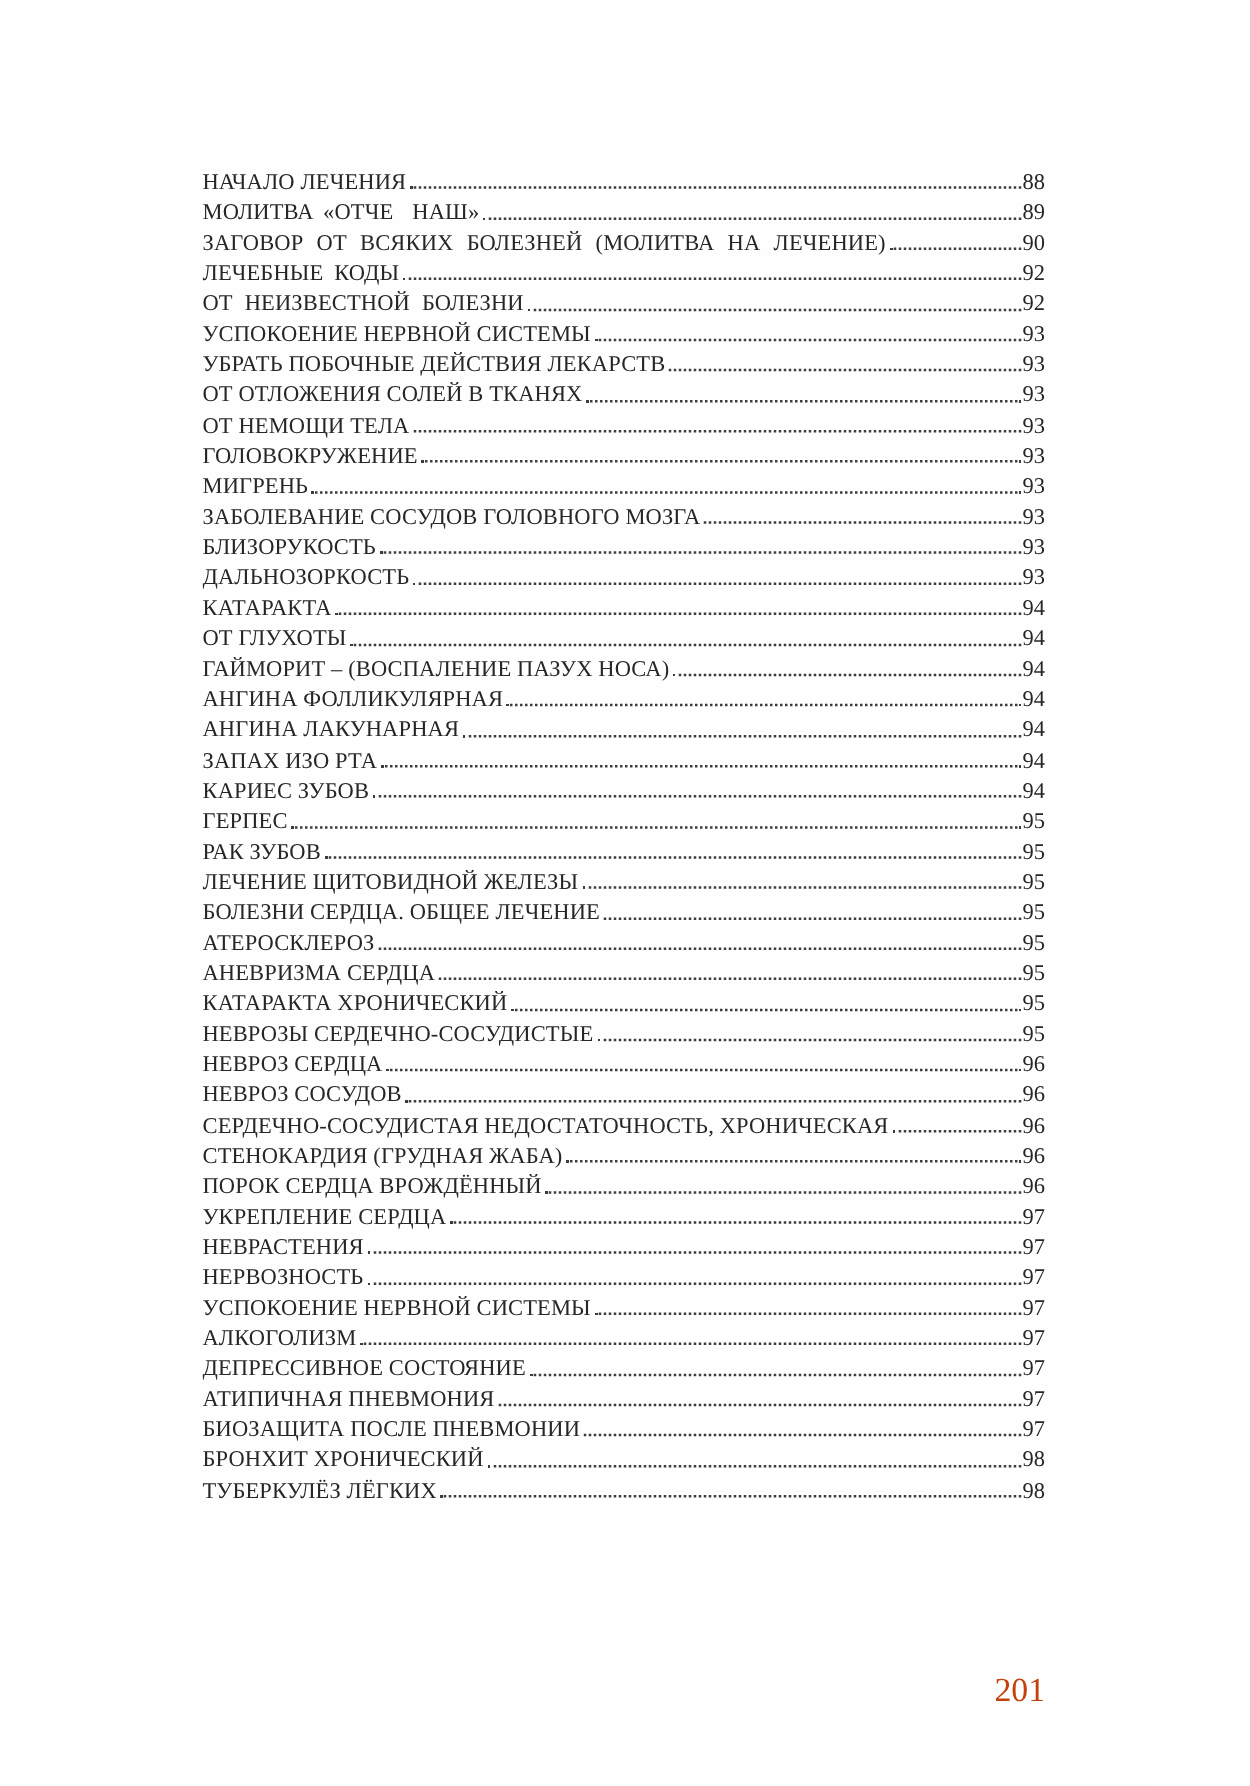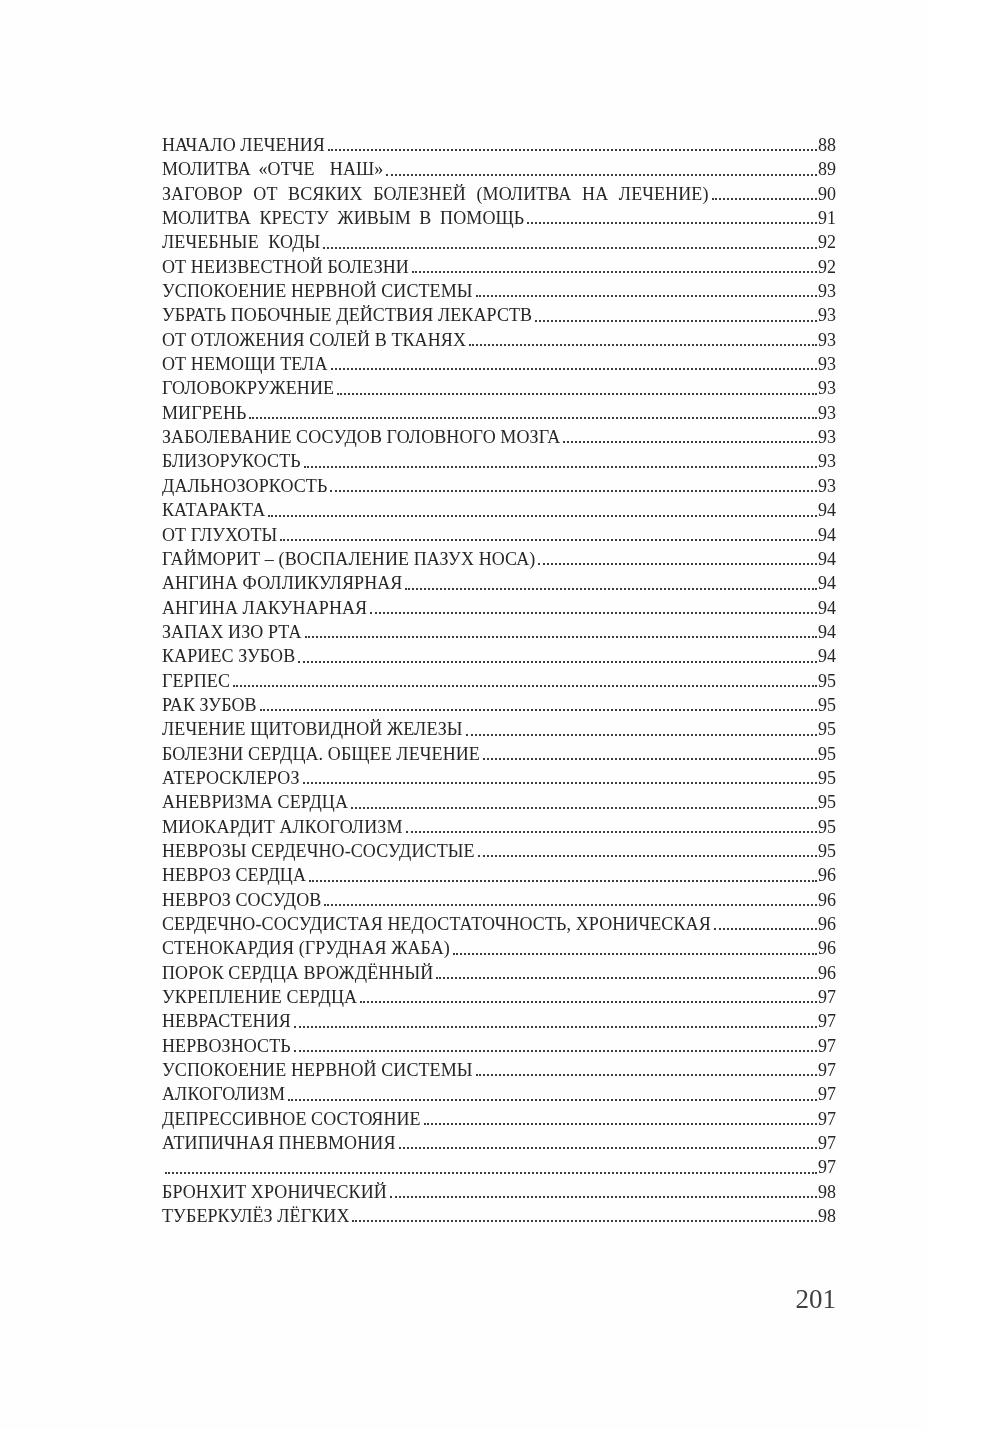--- a/index.html
+++ b/index.html
@@ -46,26 +46,26 @@
     text-align: left;
   }
   
   .row:nth-child(2) .title { word-spacing: 3px; }
   .row:nth-child(3) .title { word-spacing: 6px; font-family: Liberation Serif, serif; }
   .row:nth-child(4) .title { word-spacing: 4px; }
   .row:nth-child(5) .title { word-spacing: 5px; }
   .folio {
     position: absolute;
     left: 162px;
-    top: 1283px;
+    top: 1336px;
     width: 674px;
     text-align: right;
     font-size: 27px;
     line-height: 32px;
-    color: #404040;
+    color: #c2410c;
   }
 </style>
 </head>
 <body>
 
 <div class="page">
 
   <div class="toc">
   <div class="row">
     <span class="title">НАЧАЛО ЛЕЧЕНИЯ</span>
@@ -78,25 +78,20 @@
     <span class="leader"></span>
     <span class="pnum">89</span>
   </div>
 
   <div class="row">
     <span class="title">ЗАГОВОР ОТ ВСЯКИХ БОЛЕЗНЕЙ (МОЛИТВА НА ЛЕЧЕНИЕ)</span>
     <span class="leader"></span>
     <span class="pnum">90</span>
   </div>
 
-  <div class="row">
-    <span class="title">МОЛИТВА КРЕСТУ ЖИВЫМ В ПОМОЩЬ</span>
-    <span class="leader"></span>
-    <span class="pnum">91</span>
-  </div>
 
   <div class="row">
     <span class="title">ЛЕЧЕБНЫЕ КОДЫ</span>
     <span class="leader"></span>
     <span class="pnum">92</span>
   </div>
 
   <div class="row">
     <span class="title">ОТ НЕИЗВЕСТНОЙ БОЛЕЗНИ</span>
     <span class="leader"></span>
@@ -229,21 +224,21 @@
     <span class="pnum">95</span>
   </div>
 
   <div class="row">
     <span class="title">АНЕВРИЗМА СЕРДЦА</span>
     <span class="leader"></span>
     <span class="pnum">95</span>
   </div>
 
   <div class="row">
-    <span class="title">МИОКАРДИТ АЛКОГОЛИЗМ</span>
+    <span class="title">КАТАРАКТА ХРОНИЧЕСКИЙ</span>
     <span class="leader"></span>
     <span class="pnum">95</span>
   </div>
 
   <div class="row">
     <span class="title">НЕВРОЗЫ СЕРДЕЧНО-СОСУДИСТЫЕ</span>
     <span class="leader"></span>
     <span class="pnum">95</span>
   </div>
 
@@ -313,20 +308,21 @@
     <span class="pnum">97</span>
   </div>
 
   <div class="row">
     <span class="title">АТИПИЧНАЯ ПНЕВМОНИЯ</span>
     <span class="leader"></span>
     <span class="pnum">97</span>
   </div>
 
   <div class="row">
+    <span class="title">БИОЗАЩИТА ПОСЛЕ ПНЕВМОНИИ</span>
     <span class="leader"></span>
     <span class="pnum">97</span>
   </div>
 
   <div class="row">
     <span class="title">БРОНХИТ ХРОНИЧЕСКИЙ</span>
     <span class="leader"></span>
     <span class="pnum">98</span>
   </div>
 

